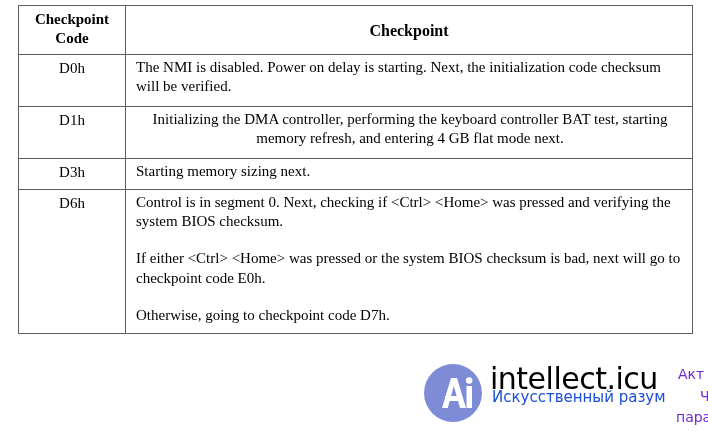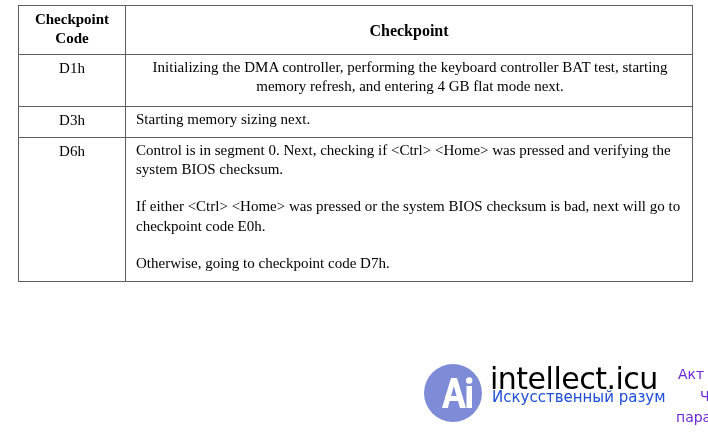--- a/index.html
+++ b/index.html
@@ -159,20 +159,26 @@
     <thead>
       <tr>
         <th class="th-code">
           <span>Checkpoint</span><br>
           <span>Code</span>
         </th>
         <th class="th-desc">Checkpoint</th>
       </tr>
     </thead>
     <tbody>
+      <tr class="r-d0">
+        <td class="code-cell">D0h</td>
+        <td class="desc-cell">
+          <p>The NMI is disabled. Power on delay is starting. Next, the initialization code checksum will be verified.</p>
+        </td>
+      </tr>
       <tr class="r-d1">
         <td class="code-cell">D1h</td>
         <td class="desc-cell">
           <p>Initializing the DMA controller, performing the keyboard controller BAT test, starting memory refresh, and entering 4 GB flat mode next.</p>
         </td>
       </tr>
       <tr class="r-d3">
         <td class="code-cell">D3h</td>
         <td class="desc-cell">
           <p>Starting memory sizing next.</p>

